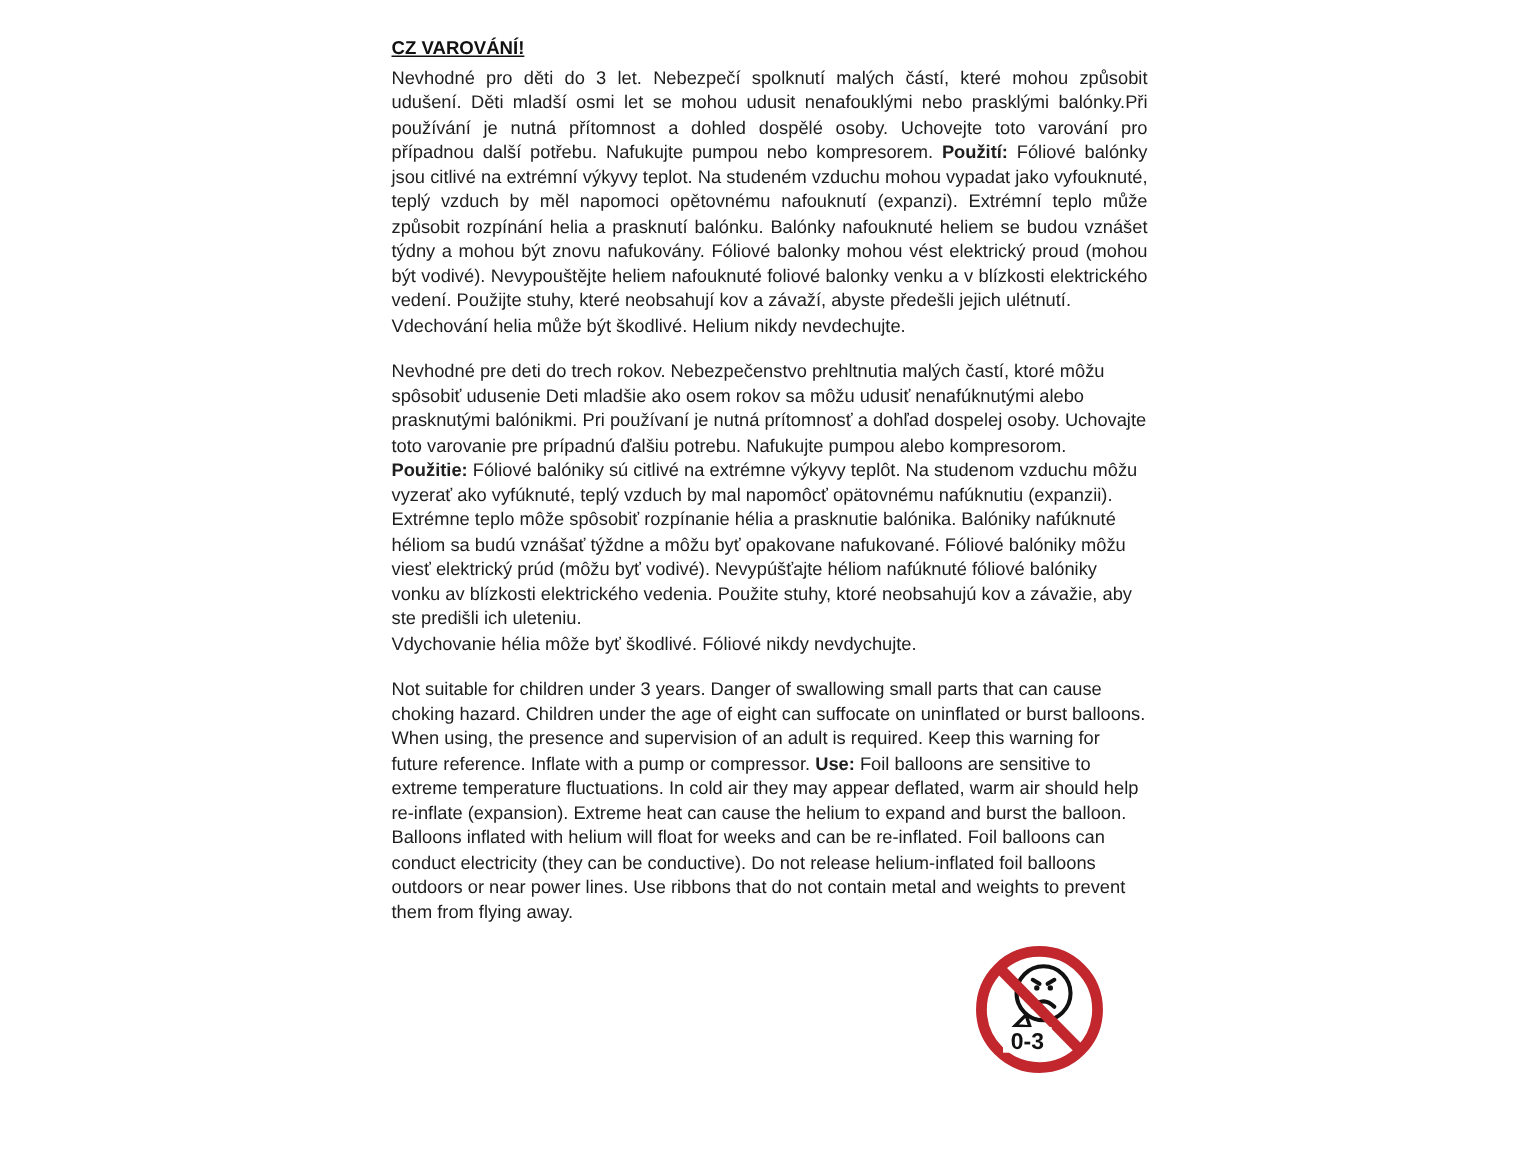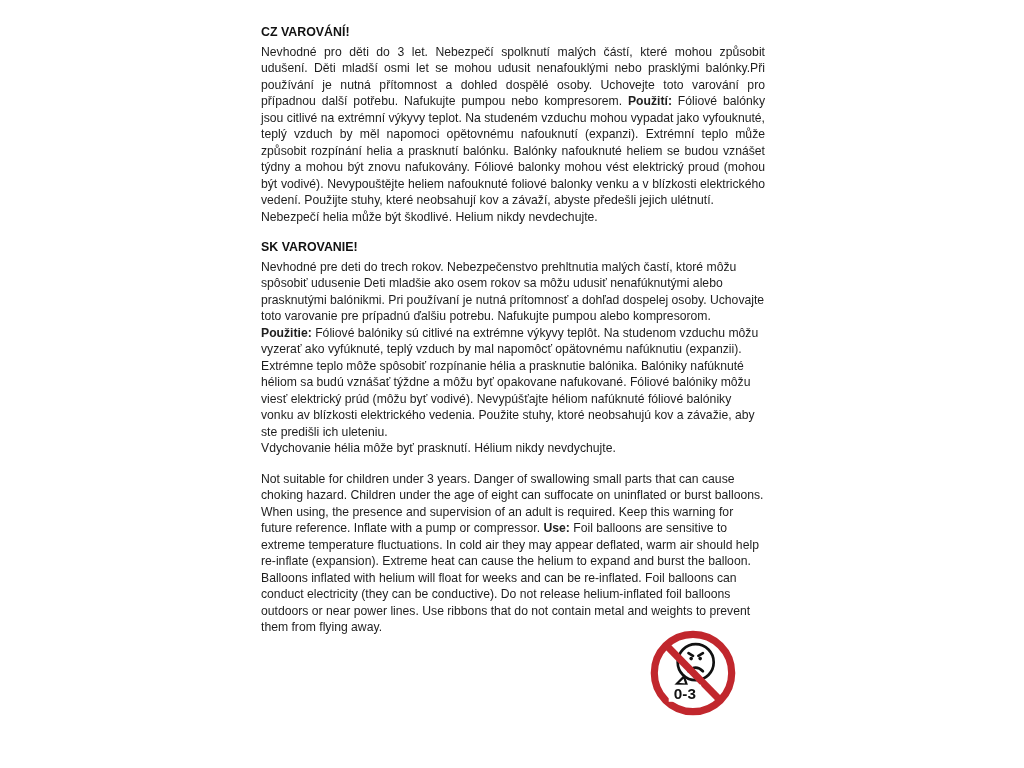--- a/index.html
+++ b/index.html
@@ -21,20 +21,21 @@
     left: 261px;
     top: 24px;
     width: 504px;
     font-size: 12.2px;
     line-height: 16.5px;
   }
   .section + .section { margin-top: 14px; }
   .section-heading {
     font-size: 12.4px;
     font-weight: bold;
+    text-decoration: underline;
     margin: 0 0 3px 0;
     color: #111;
   }
   .section-body { margin: 0; }
   .section-body.justify { text-align: justify; }
   .section-footer { margin: 0; }
   .inline-bold { font-weight: bold; }
   .icon-wrap {
     position: absolute;
     left: 648px;
@@ -51,27 +52,26 @@
 </head>
 <body>
 
 <div class="page">
 
   <div class="text-column">
 
     <section class="section">
       <h2 class="section-heading">CZ VAROVÁNÍ!</h2>
       <p class="section-body justify"><span>Nevhodné pro děti do 3 let. Nebezpečí spolknutí malých částí, které mohou způsobit udušení. Děti mladší osmi let se mohou udusit nenafouklými nebo prasklými balónky.Při používání je nutná přítomnost a dohled dospělé osoby. Uchovejte toto varování pro případnou další potřebu. Nafukujte pumpou nebo kompresorem. </span><strong class="inline-bold">Použití:</strong><span> Fóliové balónky jsou citlivé na extrémní výkyvy teplot. Na studeném vzduchu mohou vypadat jako vyfouknuté, teplý vzduch by měl napomoci opětovnému nafouknutí (expanzi). Extrémní teplo může způsobit rozpínání helia a prasknutí balónku. Balónky nafouknuté heliem se budou vznášet týdny a mohou být znovu nafukovány. Fóliové balonky mohou vést elektrický proud (mohou být vodivé). Nevypouštějte heliem nafouknuté foliové balonky venku a v blízkosti elektrického vedení. Použijte stuhy, které neobsahují kov a závaží, abyste předešli jejich ulétnutí.</span></p>
-      <p class="section-footer">Nebezpečí helia může být škodlivé. Helium nikdy nevdechujte.</p>
+      <p class="section-footer">Vdechování helia může být škodlivé. Helium nikdy nevdechujte.</p>
     </section>
 
     <section class="section">
-      <h2 class="section-heading">SK VAROVANIE!</h2>
       <p class="section-body"><span>Nevhodné pre deti do trech rokov. Nebezpečenstvo prehltnutia malých častí, ktoré môžu spôsobiť udusenie Deti mladšie ako osem rokov sa môžu udusiť nenafúknutými alebo prasknutými balónikmi. Pri používaní je nutná prítomnosť a dohľad dospelej osoby. Uchovajte toto varovanie pre prípadnú ďalšiu potrebu. Nafukujte pumpou alebo kompresorom. </span><strong class="inline-bold">Použitie:</strong><span> Fóliové balóniky sú citlivé na extrémne výkyvy teplôt. Na studenom vzduchu môžu vyzerať ako vyfúknuté, teplý vzduch by mal napomôcť opätovnému nafúknutiu (expanzii). Extrémne teplo môže spôsobiť rozpínanie hélia a prasknutie balónika. Balóniky nafúknuté héliom sa budú vznášať týždne a môžu byť opakovane nafukované. Fóliové balóniky môžu viesť elektrický prúd (môžu byť vodivé). Nevypúšťajte héliom nafúknuté fóliové balóniky vonku av blízkosti elektrického vedenia. Použite stuhy, ktoré neobsahujú kov a závažie, aby ste predišli ich uleteniu.</span></p>
-      <p class="section-footer">Vdychovanie hélia môže byť prasknutí. Hélium nikdy nevdychujte.</p>
+      <p class="section-footer">Vdychovanie hélia môže byť škodlivé. Fóliové nikdy nevdychujte.</p>
     </section>
 
     <section class="section">
       <p class="section-body"><span>Not suitable for children under 3 years. Danger of swallowing small parts that can cause choking hazard. Children under the age of eight can suffocate on uninflated or burst balloons. When using, the presence and supervision of an adult is required. Keep this warning for future reference. Inflate with a pump or compressor. </span><strong class="inline-bold">Use:</strong><span> Foil balloons are sensitive to extreme temperature fluctuations. In cold air they may appear deflated, warm air should help re-inflate (expansion). Extreme heat can cause the helium to expand and burst the balloon. Balloons inflated with helium will float for weeks and can be re-inflated. Foil balloons can conduct electricity (they can be conductive). Do not release helium-inflated foil balloons outdoors or near power lines. Use ribbons that do not contain metal and weights to prevent them from flying away.</span></p>
     </section>
 
   </div>
 
   <div class="icon-wrap">
     <svg width="90" height="90" viewBox="0 0 100 100">

